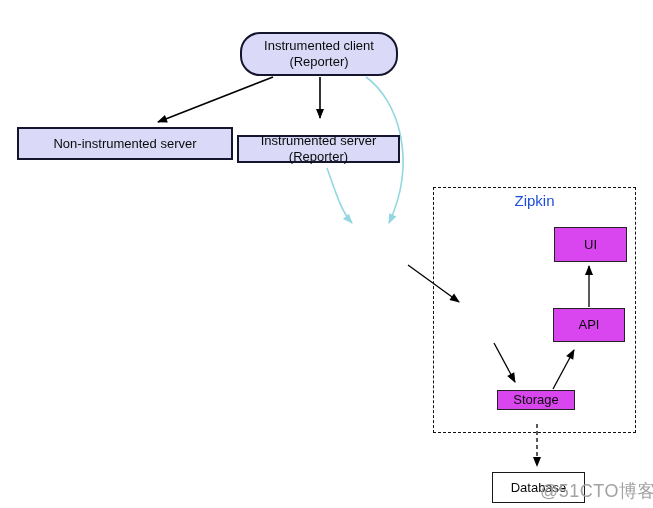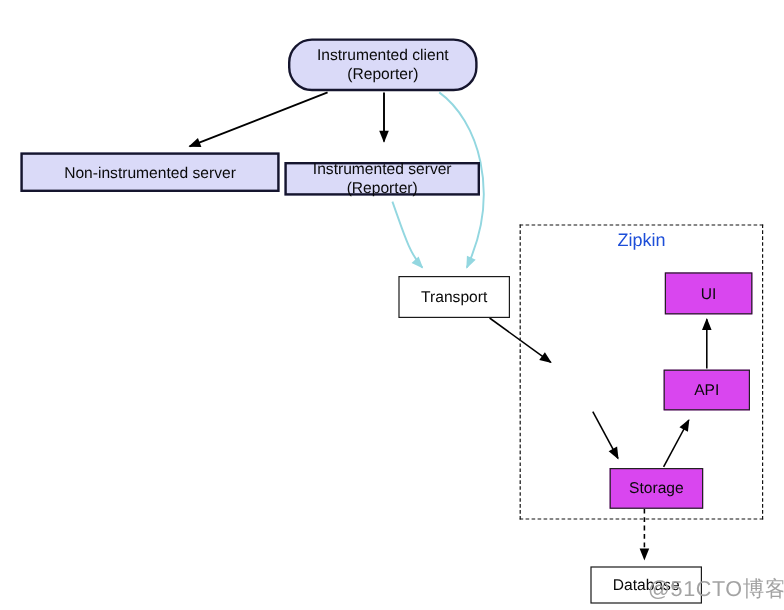--- a/index.html
+++ b/index.html
@@ -69,21 +69,21 @@
     white-space: nowrap;
   }
   
   #n-client   { left: 240px; top: 32px;  width: 158px; height: 44px; border-radius: 20px; }
   #n-nonserv  { left: 17px;  top: 127px; width: 216px; height: 33px; }
   #n-server   { left: 237px; top: 135px; width: 163px; height: 28px; }
   #n-transport{ left: 332px; top: 230px; width: 93px;  height: 35px; }
   #n-ui       { left: 554px; top: 227px; width: 73px;  height: 35px; }
   #n-collector{ left: 443px; top: 308px; width: 87px;  height: 34px; }
   #n-api      { left: 553px; top: 308px; width: 72px;  height: 34px; }
-  #n-storage  { left: 508px; top: 390px; width: 78px;  height: 34px; }
+  #n-storage  { left: 497px; top: 390px; width: 78px;  height: 20px; }
   #n-database { left: 492px; top: 472px; width: 93px;  height: 31px; }
   #zipkin-box { left: 433px; top: 187px; width: 203px; height: 246px; }
   #zipkin-lbl { left: 433px; top: 192px; }
   #wm         { left: 540px; top: 479px; }
 </style>
 </head>
 <body>
 
 <div id="canvas">
 
@@ -108,21 +108,20 @@
   </svg>
 
   <div id="zipkin-box" class="cluster"></div>
   <div id="zipkin-lbl" class="cluster-label">Zipkin</div>
 
   <div id="n-client" class="node lavender">Instrumented client
 (Reporter)</div>
   <div id="n-nonserv" class="node lavender">Non-instrumented server</div>
   <div id="n-server" class="node lavender">Instrumented server
 (Reporter)</div>
-  <div id="n-transport" class="node plain">Transport</div>
   <div id="n-ui" class="node green">UI</div>
   <div id="n-api" class="node green">API</div>
   <div id="n-storage" class="node green">Storage</div>
   <div id="n-database" class="node plain">Database</div>
 
   <div id="wm" class="watermark">@51CTO博客</div>
 
 </div>
 
 </body></html>

